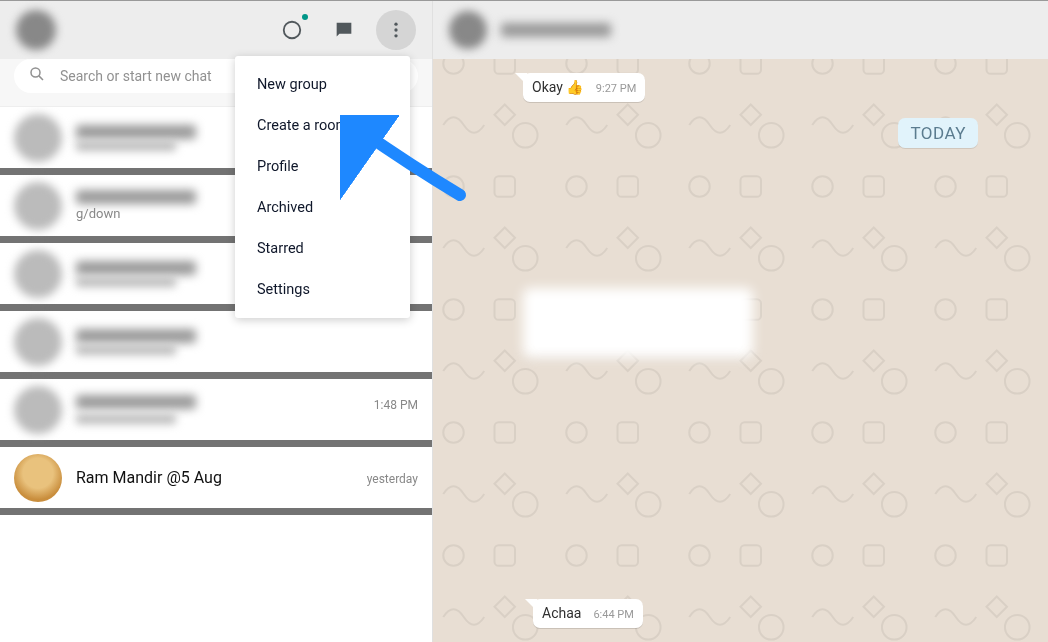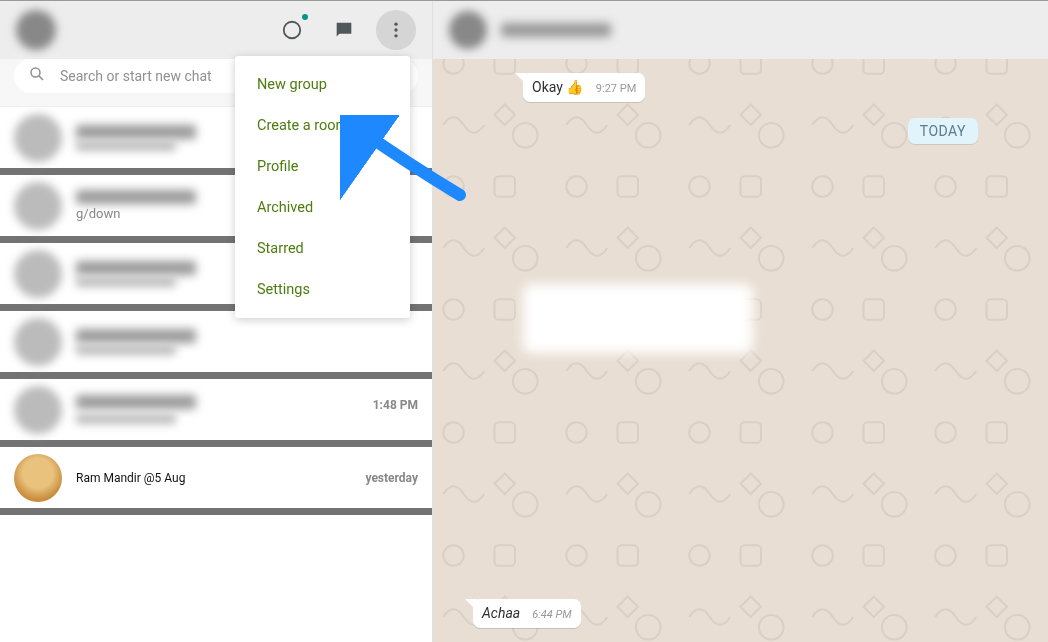--- a/index.html
+++ b/index.html
@@ -20,45 +20,45 @@
   .search-inner { flex:1; background:#fff; border-radius:18px; height:34px; display:flex; align-items:center; padding:0 14px; gap:14px; color:#919191; }
   .search-inner input { border:none; outline:none; flex:1; font-size:14px; color:#4a4a4a; background:transparent; }
   .search-inner input::placeholder { color: #919191; }
 
   .chat-list { flex:1; overflow-y:auto; }
   .chat-item { display:flex; align-items:center; padding:0 14px; height:68px; border-bottom:7px solid #737373; cursor:pointer; }
   .chat-avatar { width:48px; height:48px; border-radius:50%; background:#bbb; filter: blur(4px); flex-shrink:0; }
   .chat-avatar.noblur { filter:none; background: radial-gradient(circle at 50% 40%, #e9c27d 40%, #c98e3d 70%); }
   .chat-body { flex:1; margin-left:14px; display:flex; flex-direction:column; justify-content:center; min-width:0; }
   .chat-title-row { display:flex; justify-content:space-between; align-items:baseline; }
-  .chat-title { font-size:12px; color:#111; white-space:nowrap; overflow:hidden; text-overflow:ellipsis; }
+  .chat-title { font-size:16px; color:#111; white-space:nowrap; overflow:hidden; text-overflow:ellipsis; }
   .chat-title.blurred { filter: blur(5px); background:#999; color:transparent; border-radius:3px; width:120px; height:14px; }
-  .chat-time { font-size:12px; color:#888; margin-left:8px; white-space:nowrap;font-weight:bold; }
+  .chat-time { font-size:12px; color:#888; margin-left:8px; white-space:nowrap; }
   .chat-preview { font-size:13px; color:#888; white-space:nowrap; overflow:hidden; text-overflow:ellipsis; margin-top:2px; }
   .chat-preview.blurred { filter: blur(4px); background:#bbb; color:transparent; border-radius:3px; width:100px; height:10px; }
 
   
   .dropdown { position:absolute; top:55px; left:235px; width:175px; background:#fff; border-radius:3px; box-shadow:0 2px 10px rgba(0,0,0,0.2); padding:8px 0; z-index:20; }
-  .menu-item { padding:12px 22px; font-size:14.5px; color:#4d7c0f; cursor:pointer; }
+  .menu-item { padding:12px 22px; font-size:14.5px; color:#0f172a; cursor:pointer; }
 
   
   .right { flex:1; display:flex; flex-direction:column; background:#e5ddd5; position:relative; overflow:hidden; }
   .chat-header { height:58px; background:#ededed; display:flex; align-items:center; padding:0 16px; gap:14px; z-index:2; }
   .chat-header-name { font-size:15px; color:#111; filter: blur(5px); background:#999; border-radius:3px; width:110px; height:14px; }
   .chat-bg { position:absolute; inset:58px 0 0 0; background:#e8ded3; opacity:1; }
   .chat-bg svg { width:100%; height:100%; opacity:0.06; }
 
   .messages { position:relative; flex:1; padding:14px 40px; display:flex; flex-direction:column; gap:10px; z-index:1; overflow:hidden;text-align:right; }
   .bubble { max-width:65%; padding:6px 9px 7px 9px; border-radius:7px; box-shadow:0 1px 0.5px rgba(0,0,0,0.13); font-size:14px; color:#303030; position:relative; display:flex; align-items:flex-end; gap:8px; }
   .bubble.in { background:#fff; align-self:flex-start; }
   .bubble.in::before { content:''; position:absolute; top:0; left:-8px; border:6px solid transparent; border-top-color:#fff; border-right-color:#fff; }
   .bubble .time { font-size:11px; color:#999; margin-left:4px; white-space:nowrap; }
   .blurred-bubble { background:#fff; border-radius:7px; width:230px; height:70px; align-self:flex-start; margin-left:50px; filter: blur(6px); box-shadow:0 1px 0.5px rgba(0,0,0,0.13); }
 
-  .date-chip { align-self:center; background:#e1f3fb; color:#5b7c8f; font-size:14px; padding:5px 12px; border-radius:7px; box-shadow:0 1px 0.5px rgba(0,0,0,0.1); margin:6px 0 20px 0; letter-spacing:0.5px; }
+  .date-chip { align-self:center; background:#e1f3fb; color:#5b7c8f; font-size:17px; padding:5px 12px; border-radius:7px; box-shadow:0 1px 0.5px rgba(0,0,0,0.1); margin:6px 0 20px 0; letter-spacing:0.5px; }
 
   
   .arrow { position:absolute; top:115px; left:340px; z-index:30; pointer-events:none; }
 
   
   .chat-header .avatar { width:38px; height:38px; }
 
   .spacer-big { flex:1; }
 </style>
 </head>
@@ -203,21 +203,21 @@
       </div>
 
       <div class="date-chip" style="margin-left:auto; margin-right:30px; align-self:flex-end;">TODAY</div>
 
       <div style="height:100px;"></div>
 
       <div class="blurred-bubble"></div>
 
       <div class="spacer-big"></div>
 
-      <div class="bubble in" style="font-style:italic;">
+      <div class="bubble in" style="margin-left:60px;">
         <span>Achaa</span>
         <span class="time">6:44 PM</span>
       </div>
     </div>
   </div>
 
   <div class="arrow">
     <svg width="140" height="100" viewBox="0 0 140 100">
       <defs>
         <marker id="ah" markerWidth="12" markerHeight="12" refX="2" refY="6" orient="auto">

